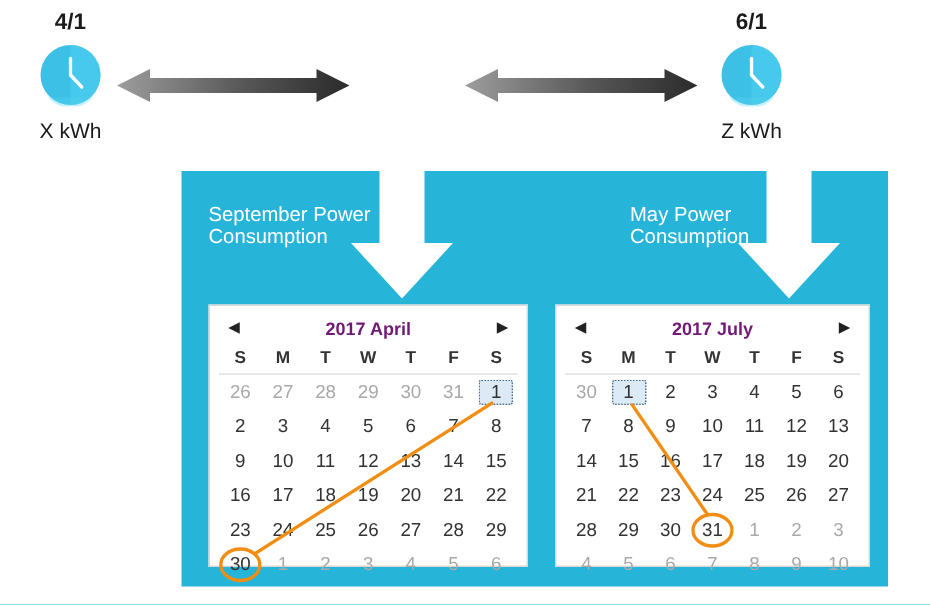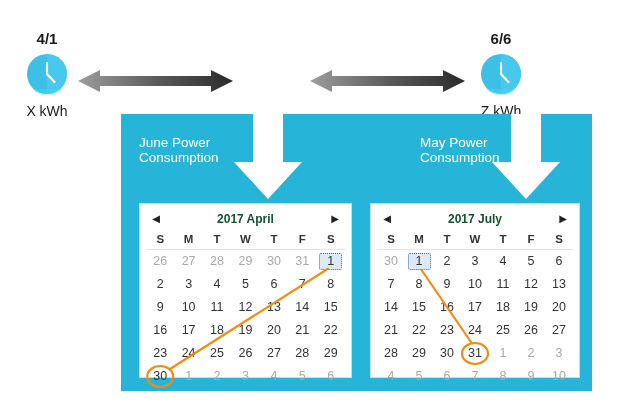--- a/index.html
+++ b/index.html
@@ -21,21 +21,20 @@
     height: 403px;
   }
 
   
   .timeline {
     position: absolute;
     left: 0;
     top: 0;
     width: 620px;
     height: 114px;
-    margin-top: 24px;
   }
 
   .node {
     position: absolute;
     width: 120px;
     text-align: center;
   }
   .node-date {
     font-size: 15px;
     font-weight: bold;
@@ -99,21 +98,21 @@
   .cal-header {
     display: flex;
     align-items: center;
     justify-content: space-between;
     height: 22px;
     padding: 0 4px;
   }
   .cal-title {
     font-size: 12px;
     font-weight: bold;
-    color: #14532d;
+    color: #701a75;
     flex: 1;
     text-align: center;
   }
   .nav-arrow {
     font-size: 10px;
     color: #222222;
     line-height: 10px;
     width: 12px;
     text-align: center;
     cursor: pointer;
@@ -205,21 +204,21 @@
           <path d="M6 36 A20 20 0 0 0 36 36 Z" fill="#52d4f2" opacity="0.35"></path>
           <line x1="21" y1="21" x2="21" y2="10" stroke="#ffffff" stroke-width="2.2" stroke-linecap="round"></line>
           <line x1="21" y1="21" x2="28.5" y2="29" stroke="#ffffff" stroke-width="2.2" stroke-linecap="round"></line>
         </svg>
       </div>
       <div class="node-value">X kWh</div>
     </div>
 
 
     <div class="node" style="left:441px; top:6px;">
-      <div class="node-date">6/6</div>
+      <div class="node-date">6/1</div>
       <div class="clock-wrap">
         <svg width="42" height="42" viewBox="0 0 42 42">
           <circle cx="21" cy="21" r="20" fill="#3cc0e6"></circle>
           <path d="M21 1 A20 20 0 0 1 21 41 Z" fill="#4fd0f0" opacity="0.55"></path>
           <path d="M6 36 A20 20 0 0 0 36 36 Z" fill="#52d4f2" opacity="0.35"></path>
           <line x1="21" y1="21" x2="21" y2="10" stroke="#ffffff" stroke-width="2.2" stroke-linecap="round"></line>
           <line x1="21" y1="21" x2="28.5" y2="29" stroke="#ffffff" stroke-width="2.2" stroke-linecap="round"></line>
         </svg>
       </div>
       <div class="node-value">Z kWh</div>
@@ -228,21 +227,21 @@
 
   <div class="blue-panel"></div>
 
   <svg class="white-arrow" style="left:232px; top:114px;" width="72" height="86">
     <polygon fill="#ffffff" points="21,0 51,0 51,48 70,48 36,85 2,48 21,48"></polygon>
   </svg>
   <svg class="white-arrow" style="left:490px; top:114px;" width="72" height="86">
     <polygon fill="#ffffff" points="21,0 51,0 51,48 70,48 36,85 2,48 21,48"></polygon>
   </svg>
 
-  <div class="band-label" id="label-april">June Power
+  <div class="band-label" id="label-april">September Power
 Consumption</div>
   <div class="band-label" id="label-may">May Power
 Consumption</div>
 
   <div class="calendar" id="cal-april">
     <div class="cal-header">
       <span class="nav-arrow">◀</span>
       <span class="cal-title">2017 April</span>
       <span class="nav-arrow">▶</span>
     </div>

